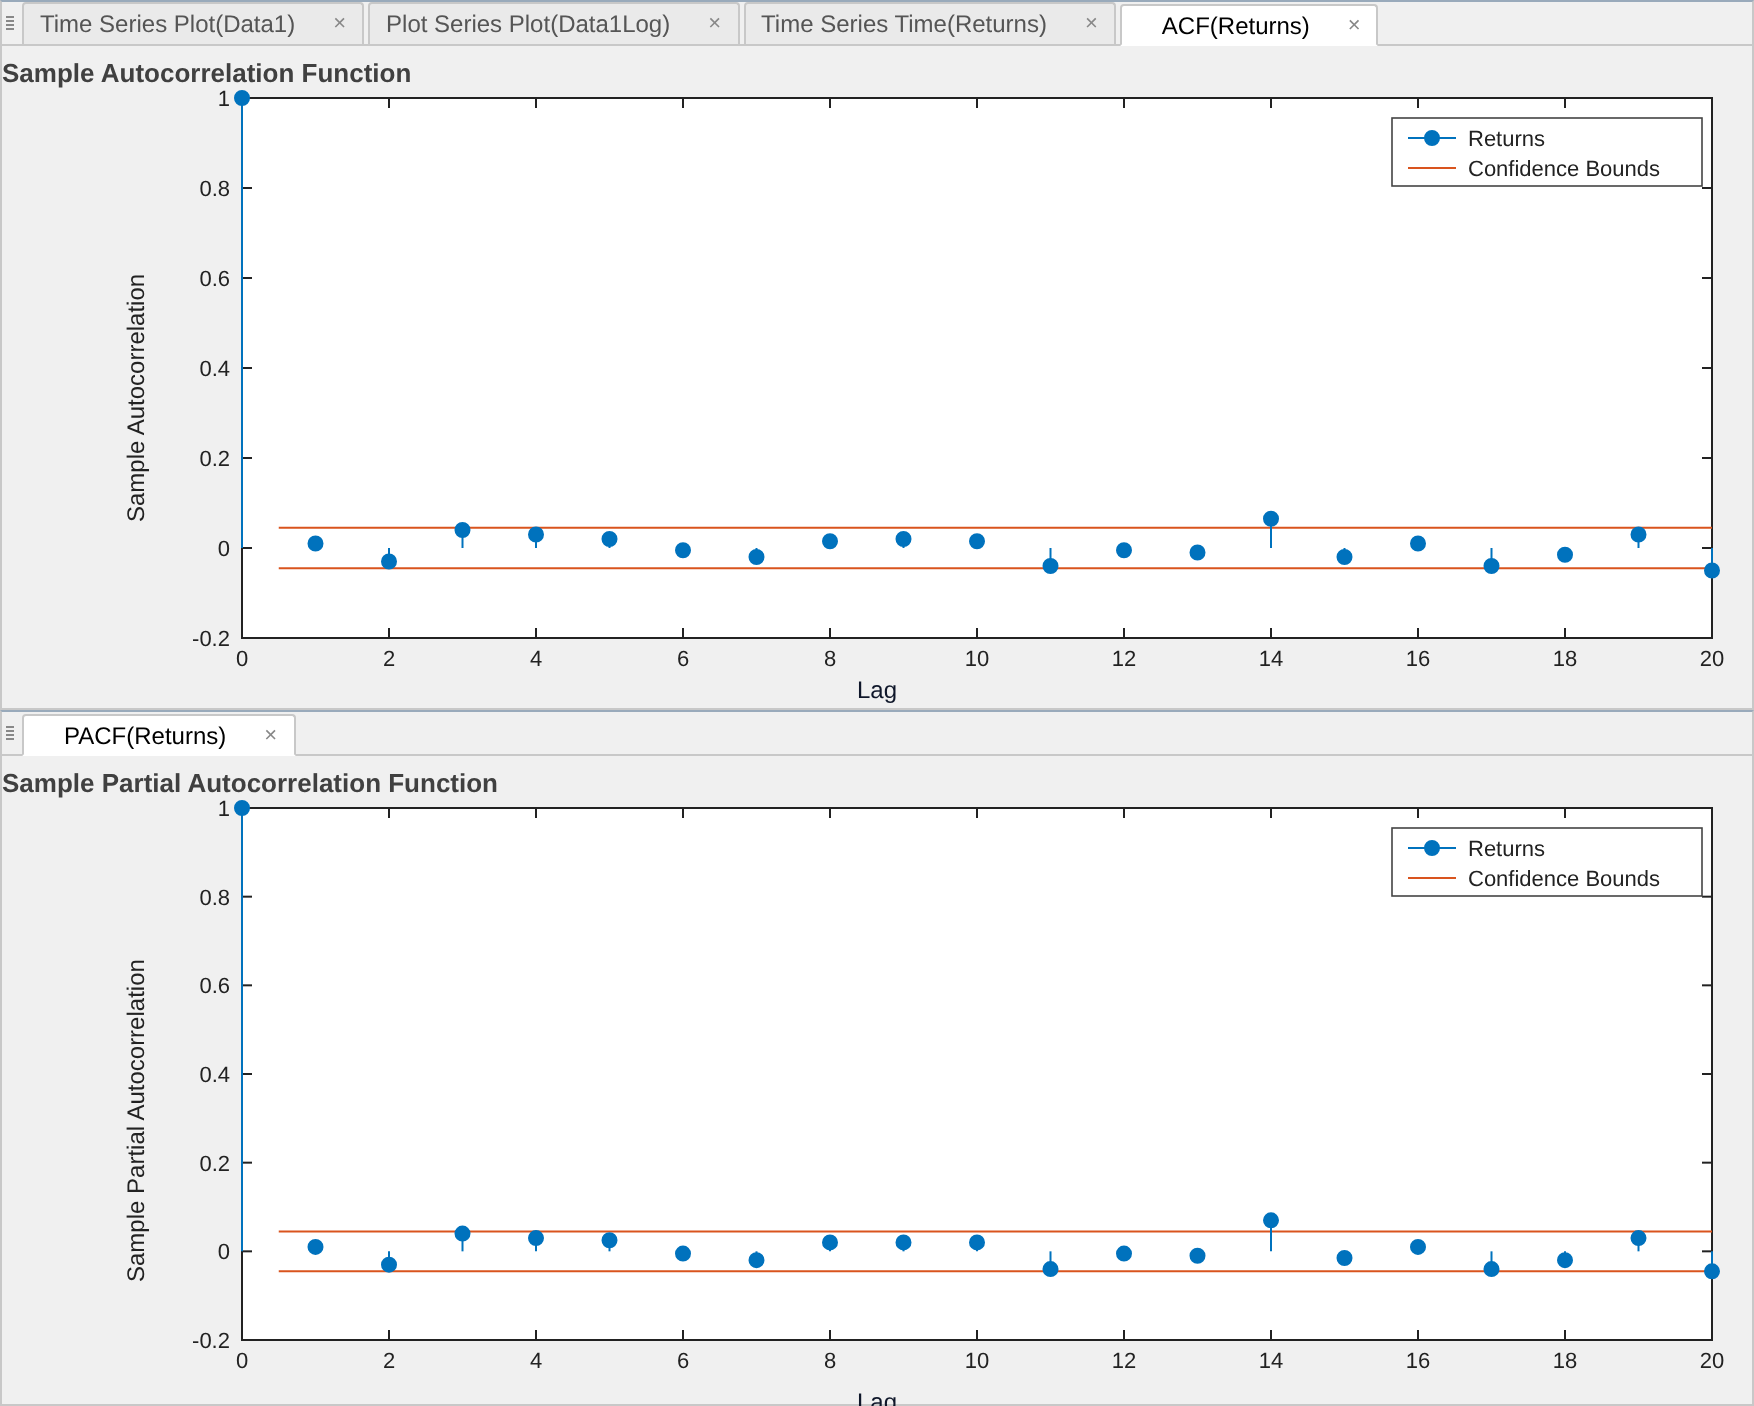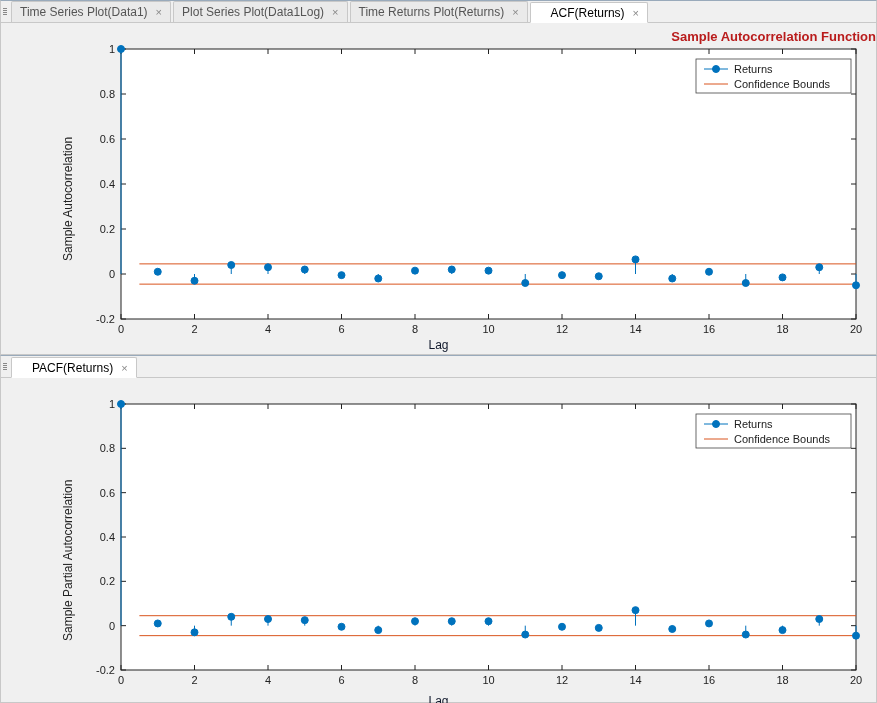--- a/index.html
+++ b/index.html
@@ -3,24 +3,24 @@
 <meta charset="utf-8">
 <style>
   * { box-sizing: border-box; }
   html, body { margin: 0; padding: 0; width: 877px; height: 703px; font-family: "Segoe UI", Arial, sans-serif; font-size: 12px; background: #fff; overflow: hidden; }
   .panel { background: #f0f0f0; border: 1px solid #c8c8c8; }
   .top-panel { width: 877px; height: 355px; border-top: 1px solid #9ab; position: relative; }
   .bot-panel { width: 877px; height: 348px; border-top: 1px solid #9ab; position: relative; }
   .tabbar { display: flex; align-items: stretch; height: 22px; background: #f0f0f0; border-bottom: 1px solid #c8c8c8; padding-left: 2px; }
   .tabgrip { width: 6px; display:flex; flex-direction:column; justify-content:center; gap:1px; margin-right:2px;}
   .tabgrip span{ display:block; width:4px; height:1px; background:#888;}
-  .tab { display:flex; align-items:center; gap:8px; padding: 0 8px; border: 1px solid #c8c8c8; border-bottom:none; background:#eaeaea; color:#555; margin-right:2px; border-radius: 2px 2px 0 0; cursor:pointer; }
+  .tab { display:flex; align-items:center; gap:19px; padding: 0 8px; border: 1px solid #c8c8c8; border-bottom:none; background:#eaeaea; color:#555; margin-right:2px; border-radius: 2px 2px 0 0; cursor:pointer; }
   .tab.active { background:#fff; color:#000; font-weight:400; border-bottom:1px solid #fff; position:relative; top:1px;padding-left:20px; }
   .tab .close { color:#888; font-size:11px; }
-  .title { position:absolute; width:100%; text-align:right; font-weight:700; color:#b91c1c; font-size:13px; }
+  .title { position:absolute; width:100%; text-align:left; font-weight:700; color:#404040; font-size:13px; }
   .xlabel { position:absolute; width:100%; text-align:center; font-weight:400; color:#0f172a; font-size:12px; }
   .ylabel { position:absolute; transform: rotate(-90deg); transform-origin: left top; color:#222; font-size:12px; white-space:nowrap; }
   svg { display:block; }
   .tick { stroke:#222; stroke-width:1; }
   .ticklabel { font-size:11px; fill:#222; font-family: Arial, sans-serif; }
   .legendbox { fill:#fff; stroke:#444; stroke-width:0.8; }
   .conf { stroke:#d9541e; stroke-width:1; }
   .stem { stroke:#0072bd; stroke-width:1; }
   .marker { fill:#0072bd; stroke:#0072bd; }
 </style>
@@ -37,21 +37,21 @@
       </div>
     <div class="tab">
       <span>Time Series Plot(Data1)</span>
       <span class="close">×</span>
     </div>
     <div class="tab">
       <span>Plot Series Plot(Data1Log)</span>
       <span class="close">×</span>
     </div>
     <div class="tab">
-      <span>Time Returns Plot(Returns)</span>
+      <span>Time Series Time(Returns)</span>
       <span class="close">×</span>
     </div>
     <div class="tab active">
       <span>ACF(Returns)</span>
       <span class="close">×</span>
     </div>
   </div>
   <div class="title" style="top:28px;">Sample Autocorrelation Function</div>
   <div class="ylabel" style="left:60px; top:260px;">Sample Autocorrelation</div>
   <div class="xlabel" style="bottom:2px;">Lag</div>
@@ -170,20 +170,21 @@
         <span></span>
         <span></span>
         <span></span>
         <span></span>
       </div>
     <div class="tab active">
       <span>PACF(Returns)</span>
       <span class="close">×</span>
     </div>
   </div>
+  <div class="title" style="top:28px;">Sample Partial Autocorrelation Function</div>
   <div class="ylabel" style="left:60px; top:285px;">Sample Partial Autocorrelation</div>
   <div class="xlabel" style="bottom:-6px;">Lag</div>
   <svg id="pacf-svg" width="877" height="326" style="position:absolute; left:0; top:22px;">
       <rect x="120" y="26" width="735" height="266" fill="#fff" stroke="#222" stroke-width="1"></rect>
       <line x1="120" y1="292" x2="125" y2="292" class="tick"></line>
       <line x1="855" y1="292" x2="850" y2="292" class="tick"></line>
       <text x="114" y="296" text-anchor="end" class="ticklabel">-0.2</text>
       <line x1="120" y1="247.66666666666666" x2="125" y2="247.66666666666666" class="tick"></line>
       <line x1="855" y1="247.66666666666666" x2="850" y2="247.66666666666666" class="tick"></line>
       <text x="114" y="251.66666666666666" text-anchor="end" class="ticklabel">0</text>

